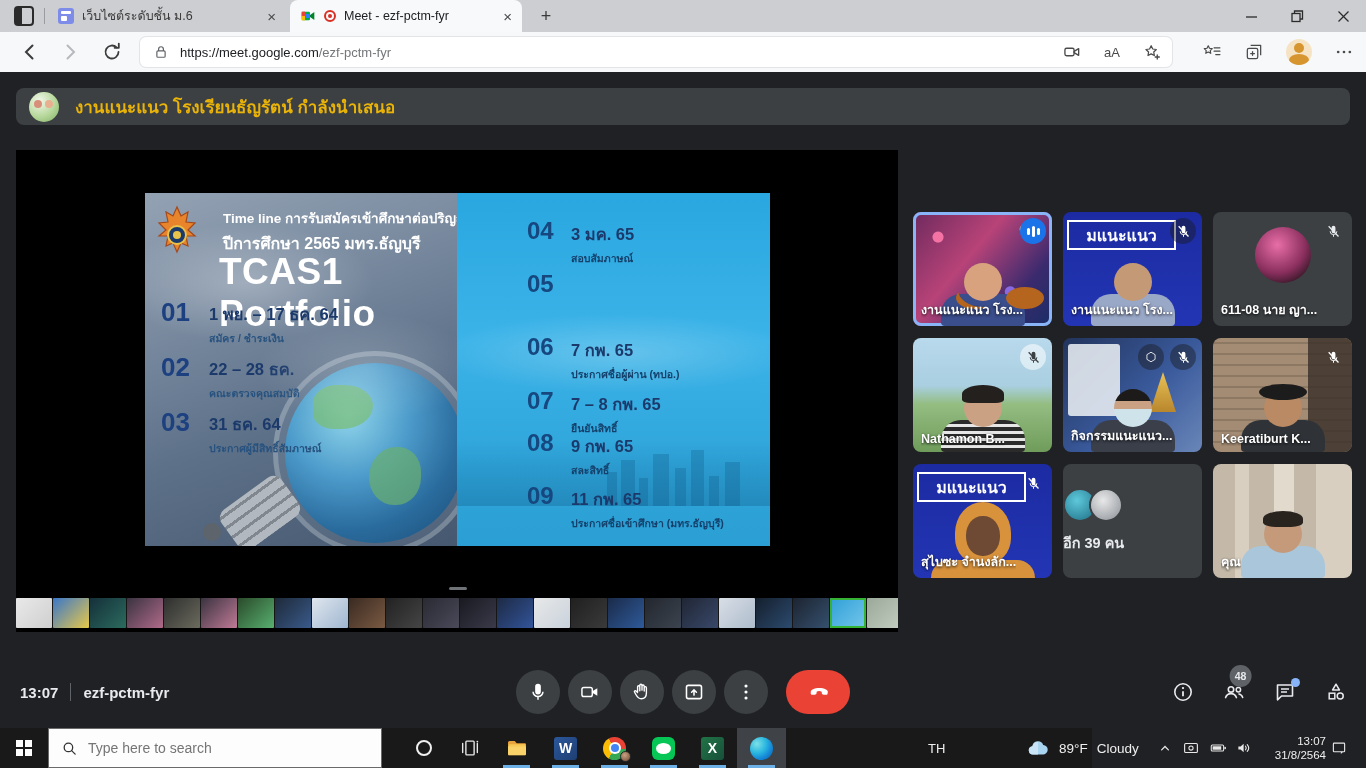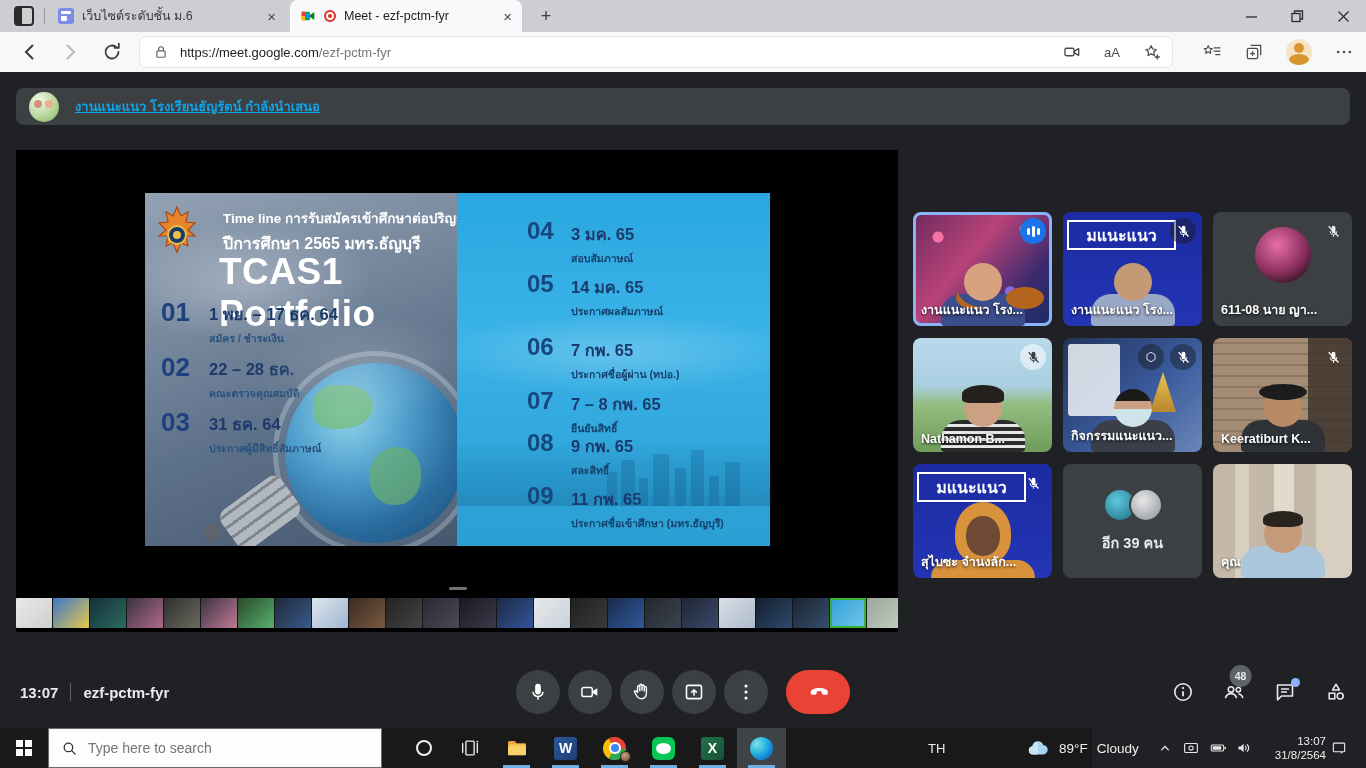--- a/index.html
+++ b/index.html
@@ -45,21 +45,21 @@
   .profile-av { width:26px; height:26px; border-radius:50%; background:#f5e3c4; position:relative; overflow:hidden; }
   .profile-av::before { content:""; position:absolute; left:8px; top:4px; width:10px; height:10px; border-radius:50%; background:#d6952f; }
   .profile-av::after { content:""; position:absolute; left:3px; top:15px; width:20px; height:12px; border-radius:50% 50% 0 0; background:#d6952f; }
 
   
   .meet { position:absolute; left:0; top:72px; width:1366px; height:656px; background:#202124; }
   .banner { position:absolute; left:16px; right:16px; top:16px; height:37px; background:#3c4043; border-radius:8px; display:flex; align-items:center; padding-left:13px; gap:16px; }
   .banner-av { width:30px; height:30px; border-radius:50%; background:radial-gradient(circle at 35% 30%,#f2f8ea,#b6d79a 55%,#7fae64); flex:none; position:relative; overflow:hidden; }
   .banner-av::before { content:""; position:absolute; left:5px; top:8px; width:8px; height:8px; border-radius:50%; background:#d88f7a; }
   .banner-av::after { content:""; position:absolute; left:16px; top:8px; width:8px; height:8px; border-radius:50%; background:#e8b090; }
-  .banner-text { font-size:13px; font-weight:600; color:#0ea5e9;text-decoration:underline; }
+  .banner-text { font-size:17px; font-weight:600; color:#eab308; }
 
   
   .stage { position:absolute; left:16px; top:78px; width:882px; height:482px; background:#000; }
   .slide { position:absolute; left:129px; top:43px; width:625px; height:353px; display:flex; overflow:hidden; }
   .slide-left { position:relative; width:312px; height:100%; overflow:hidden;
     background:linear-gradient(160deg,#93a2b3 0%,#7a8ba0 30%,#5d7189 60%,#46586f 100%); }
   .slide-left::before { content:""; position:absolute; left:-30px; top:30px; width:260px; height:120px; border-radius:50%;
     background:radial-gradient(ellipse at center,rgba(255,255,255,.28),transparent 70%); }
   .slide-left::after { content:""; position:absolute; right:-20px; top:120px; width:220px; height:110px; border-radius:50%;
     background:radial-gradient(ellipse at center,rgba(255,255,255,.18),transparent 70%); }
@@ -149,21 +149,21 @@
   .t6 .shelf { position:absolute; right:0; top:0; width:44px; height:100%; background:rgba(58,48,40,.82); }
   .t6 .p-head { background:#b98a64; } .t6 .p-head::before { content:""; position:absolute; left:-5px; top:-5px; width:48px; height:16px; border-radius:50%; background:#1c1c1c; }
   .t6 .p-body { background:#2f3338; }
   .t7 { background:linear-gradient(180deg,#1c2ba2 0%,#2335b4 100%); }
   .t7 .hijab { position:absolute; left:50%; bottom:14px; transform:translateX(-50%); width:56px; height:62px;
     background:#d8923c; border-radius:50% 50% 42% 42%; }
   .t7 .face { position:absolute; left:50%; bottom:22px; transform:translateX(-50%); width:34px; height:40px;
     background:#6e4a34; border-radius:48%; }
   .t7 .shoulders { position:absolute; left:50%; bottom:0; transform:translateX(-50%); width:104px; height:18px;
     background:#d8923c; border-radius:20px 20px 0 0; }
-  .t8 { background:#3c4043; display:flex; flex-direction:column; align-items:center; justify-content:center; gap:9px; }
+  .t8 { background:#3c4043; display:flex; flex-direction:column; align-items:flex-start; justify-content:center; gap:9px; }
   .t8 .avs { display:flex; }
   .t8 .av { width:34px; height:34px; border-radius:50%; border:2px solid #3c4043; }
   .t8 .av1 { background:radial-gradient(circle at 40% 35%,#5ec8da,#1e6e86); }
   .t8 .av2 { background:radial-gradient(circle at 40% 35%,#e8e8e8,#8a9097); margin-left:-8px; }
   .t8 .more-label { font-size:14.5px; font-weight:600; color:#e8eaed; }
   .t9 { background:linear-gradient(90deg,#c4b9a8 0 16%,#d8cfc0 16% 26%,#c4b9a8 26% 44%,#e2dacc 44% 58%,#c4b9a8 58% 74%,#d8cfc0 74% 100%); }
   .t9 .p-head { background:#c49a7a; } .t9 .p-head::before { content:""; position:absolute; left:-1px; top:-4px; width:40px; height:16px; border-radius:50% 50% 30% 30%; background:#2a241f; }
   .t9 .p-body { background:#a9c6da; }
 
   
@@ -452,24 +452,20 @@
           <div class="tl-wrap-right tl-right">
             <div class="tl-item" style="top:0">
               <span class="tl-num">04</span>
               <div class="tl-tx">
                   <div class="tl-date">3 มค. 65</div>
               <div class="tl-desc">สอบสัมภาษณ์</div>
                 </div>
             </div>
             <div class="tl-item" style="top:53px">
               <span class="tl-num">05</span>
-              <div class="tl-tx">
-                  <div class="tl-date">14 มค. 65</div>
-              <div class="tl-desc">ประกาศผลสัมภาษณ์</div>
-                </div>
             </div>
             <div class="tl-item" style="top:116px">
               <span class="tl-num">06</span>
               <div class="tl-tx">
                   <div class="tl-date">7 กพ. 65</div>
               <div class="tl-desc">ประกาศชื่อผู้ผ่าน (ทปอ.)</div>
                 </div>
             </div>
             <div class="tl-item" style="top:170px">
               <span class="tl-num">07</span>

